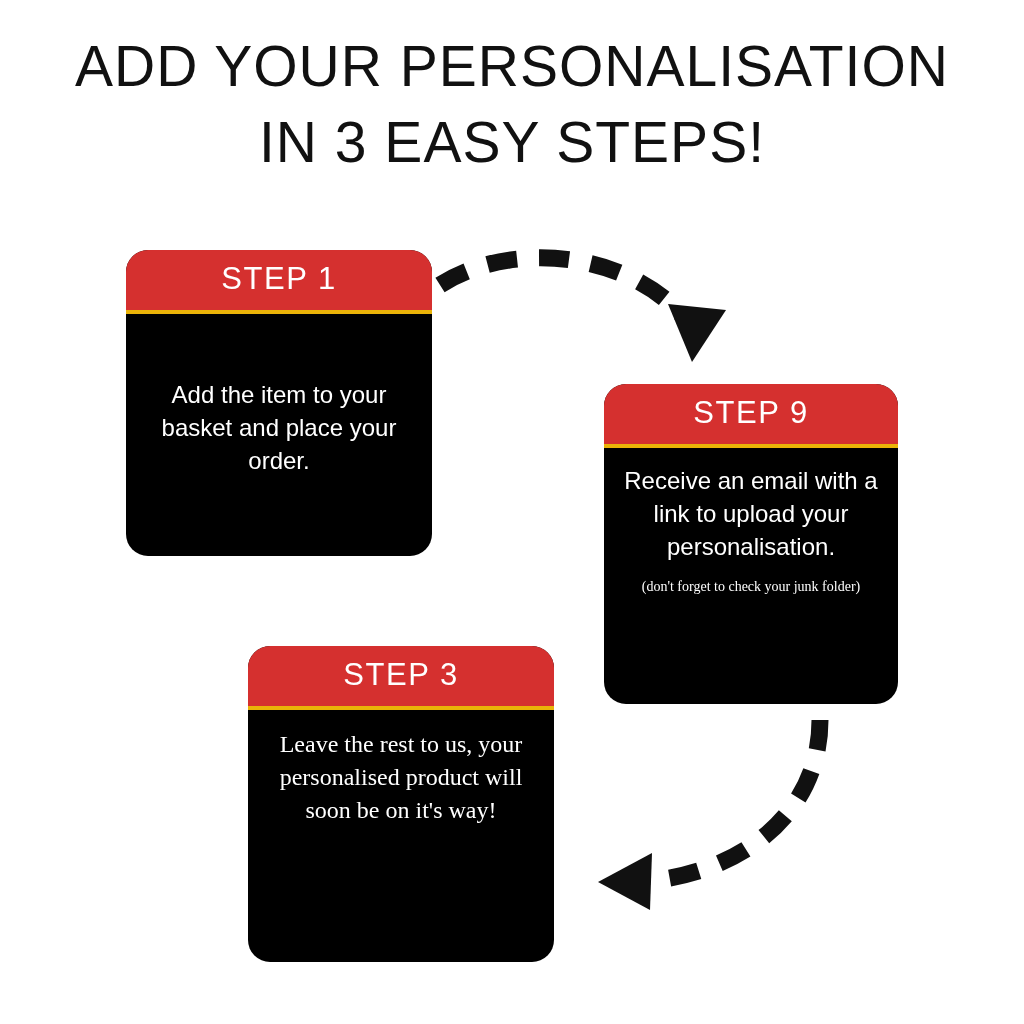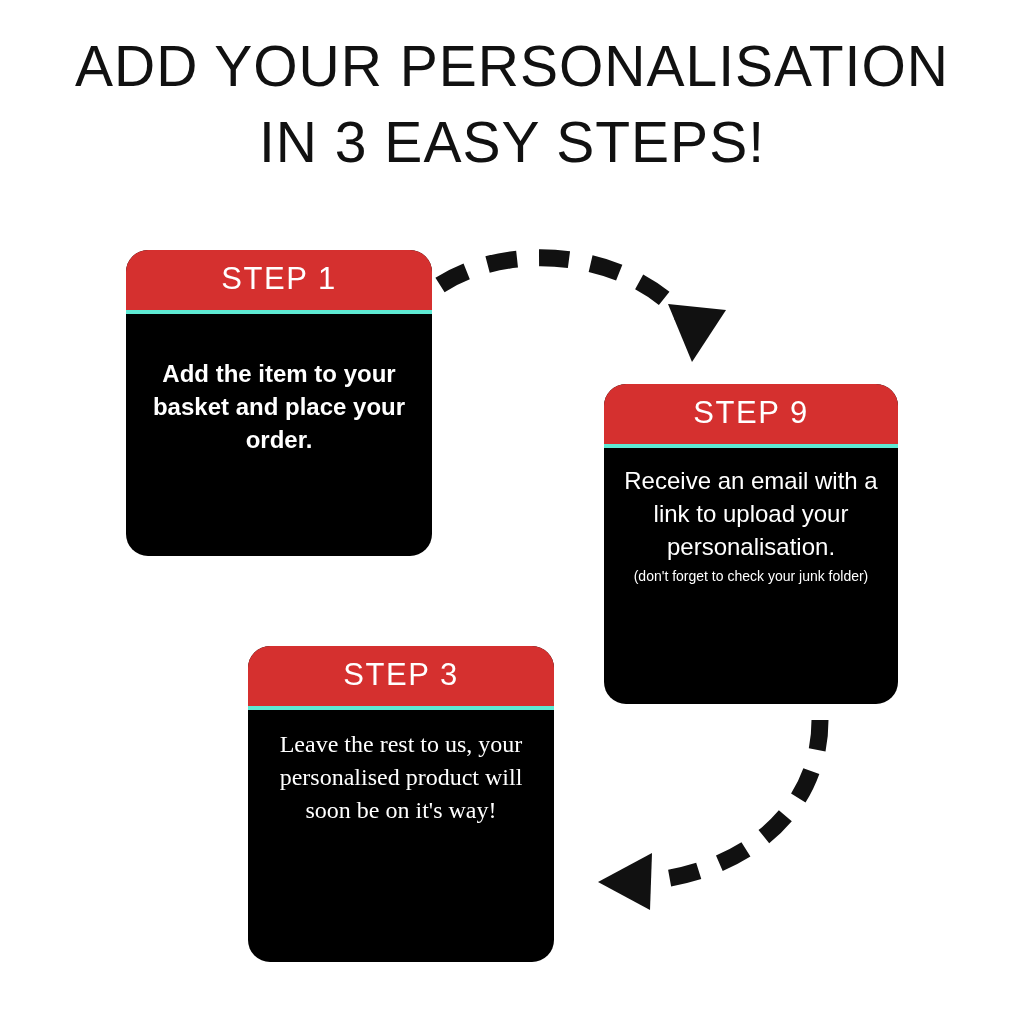--- a/index.html
+++ b/index.html
@@ -47,50 +47,51 @@
     flex-direction: column;
     align-items: stretch;
   }
   .card-header {
     background: #d5302f;
     color: #ffffff;
     text-align: center;
     font-size: 31px;
     letter-spacing: 1.5px;
     padding: 11px 0 13px 0;
-    border-bottom: 4px solid #5eead4;
+    border-bottom: 4px solid #eab308;
     font-family: "Liberation Sans", sans-serif;
   }
   .card-body {
     flex: 1;
     color: #ffffff;
     text-align: center;
     font-size: 24px;
     line-height: 33px;
     padding: 20px 18px 16px 18px;
     box-sizing: border-box;
     display: flex;
     flex-direction: column;
     justify-content: flex-start;
     align-items: center;
   }
   .card-note {
     font-size: 14px;
     line-height: 19px;
     color: #ffffff;
-    margin-top: 4px;
+    margin-top: 14px;
+    font-family: Liberation Serif, serif;
   }
 
   #card-step1 {
     left: 126px;
     top: 250px;
     width: 306px;
     height: 306px;
   }
-  #card-step1 .card-body { padding-top: 43px; font-weight: bold; }
+  #card-step1 .card-body { padding-top: 64px; }
 
   #card-step2 {
     left: 604px;
     top: 384px;
     width: 294px;
     height: 320px;
   }
   #card-step2 .card-body { padding-top: 16px; }
 
   #card-step3 {

